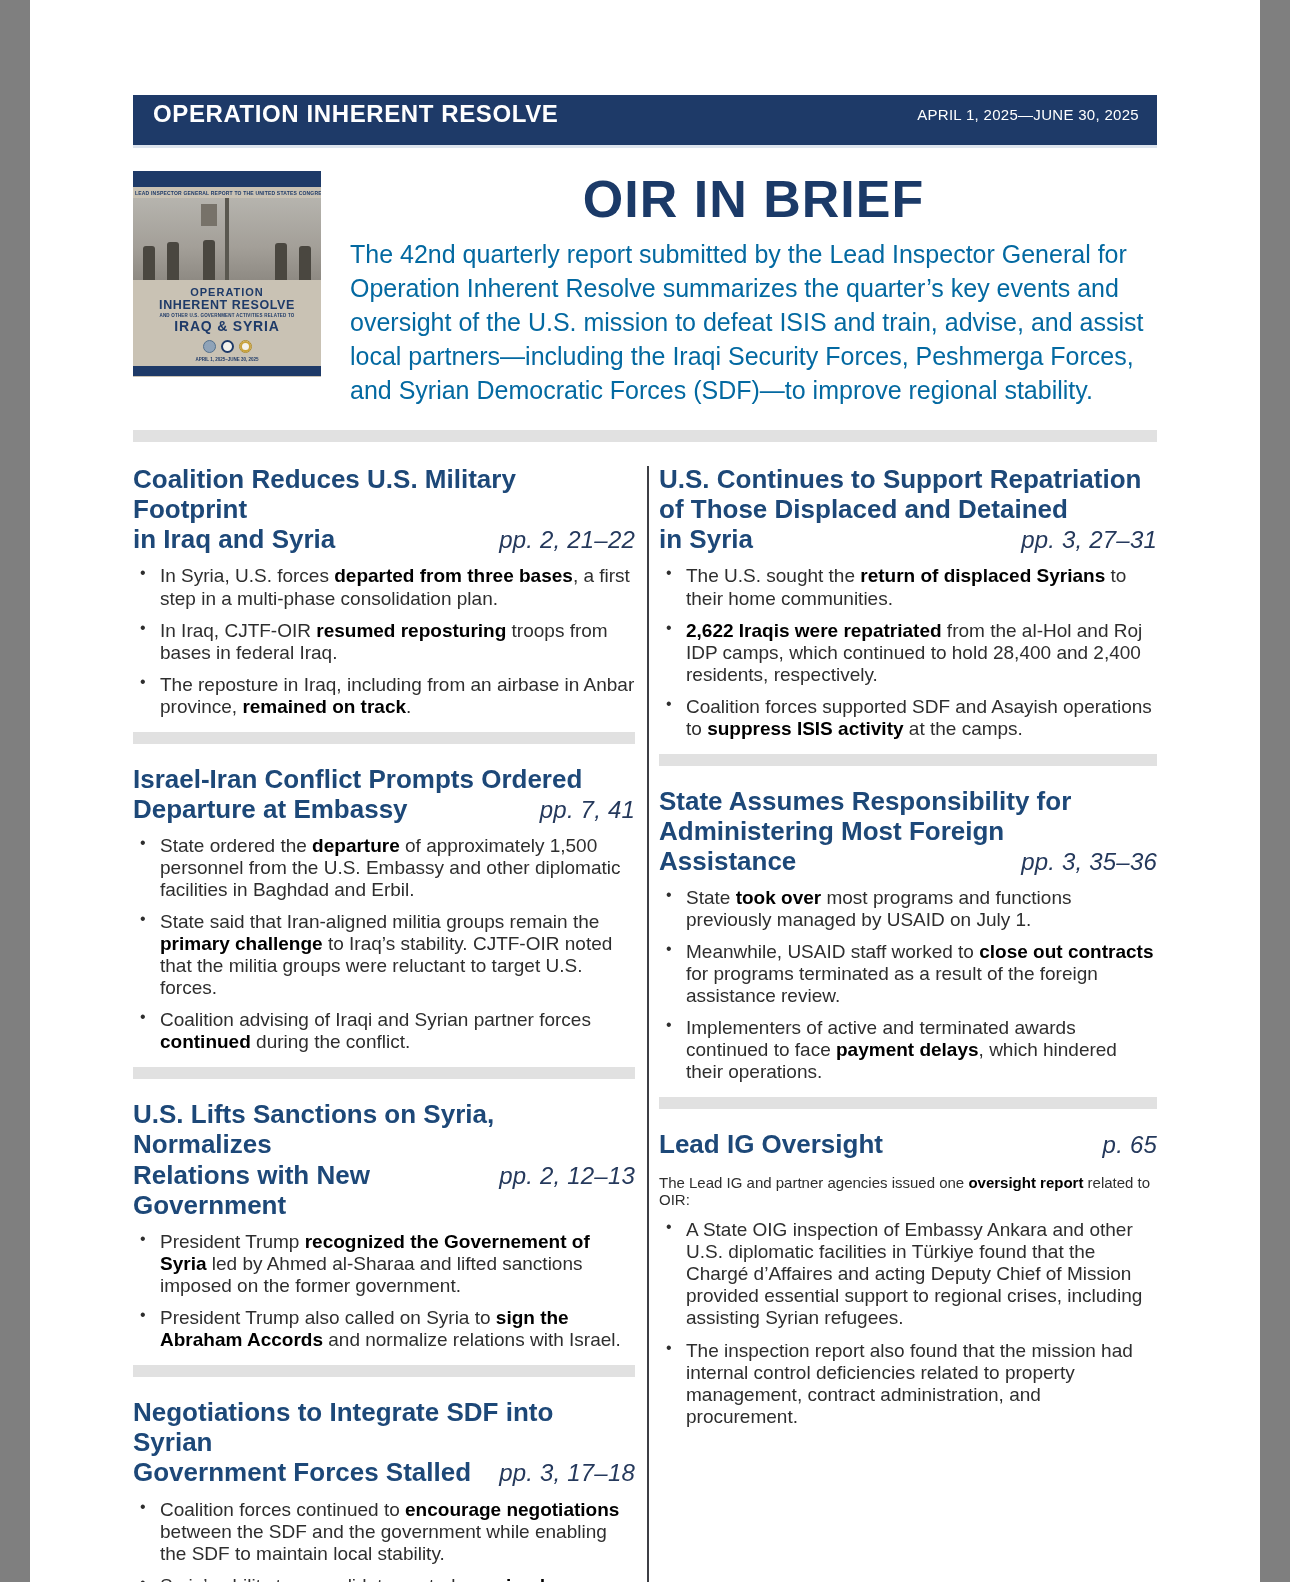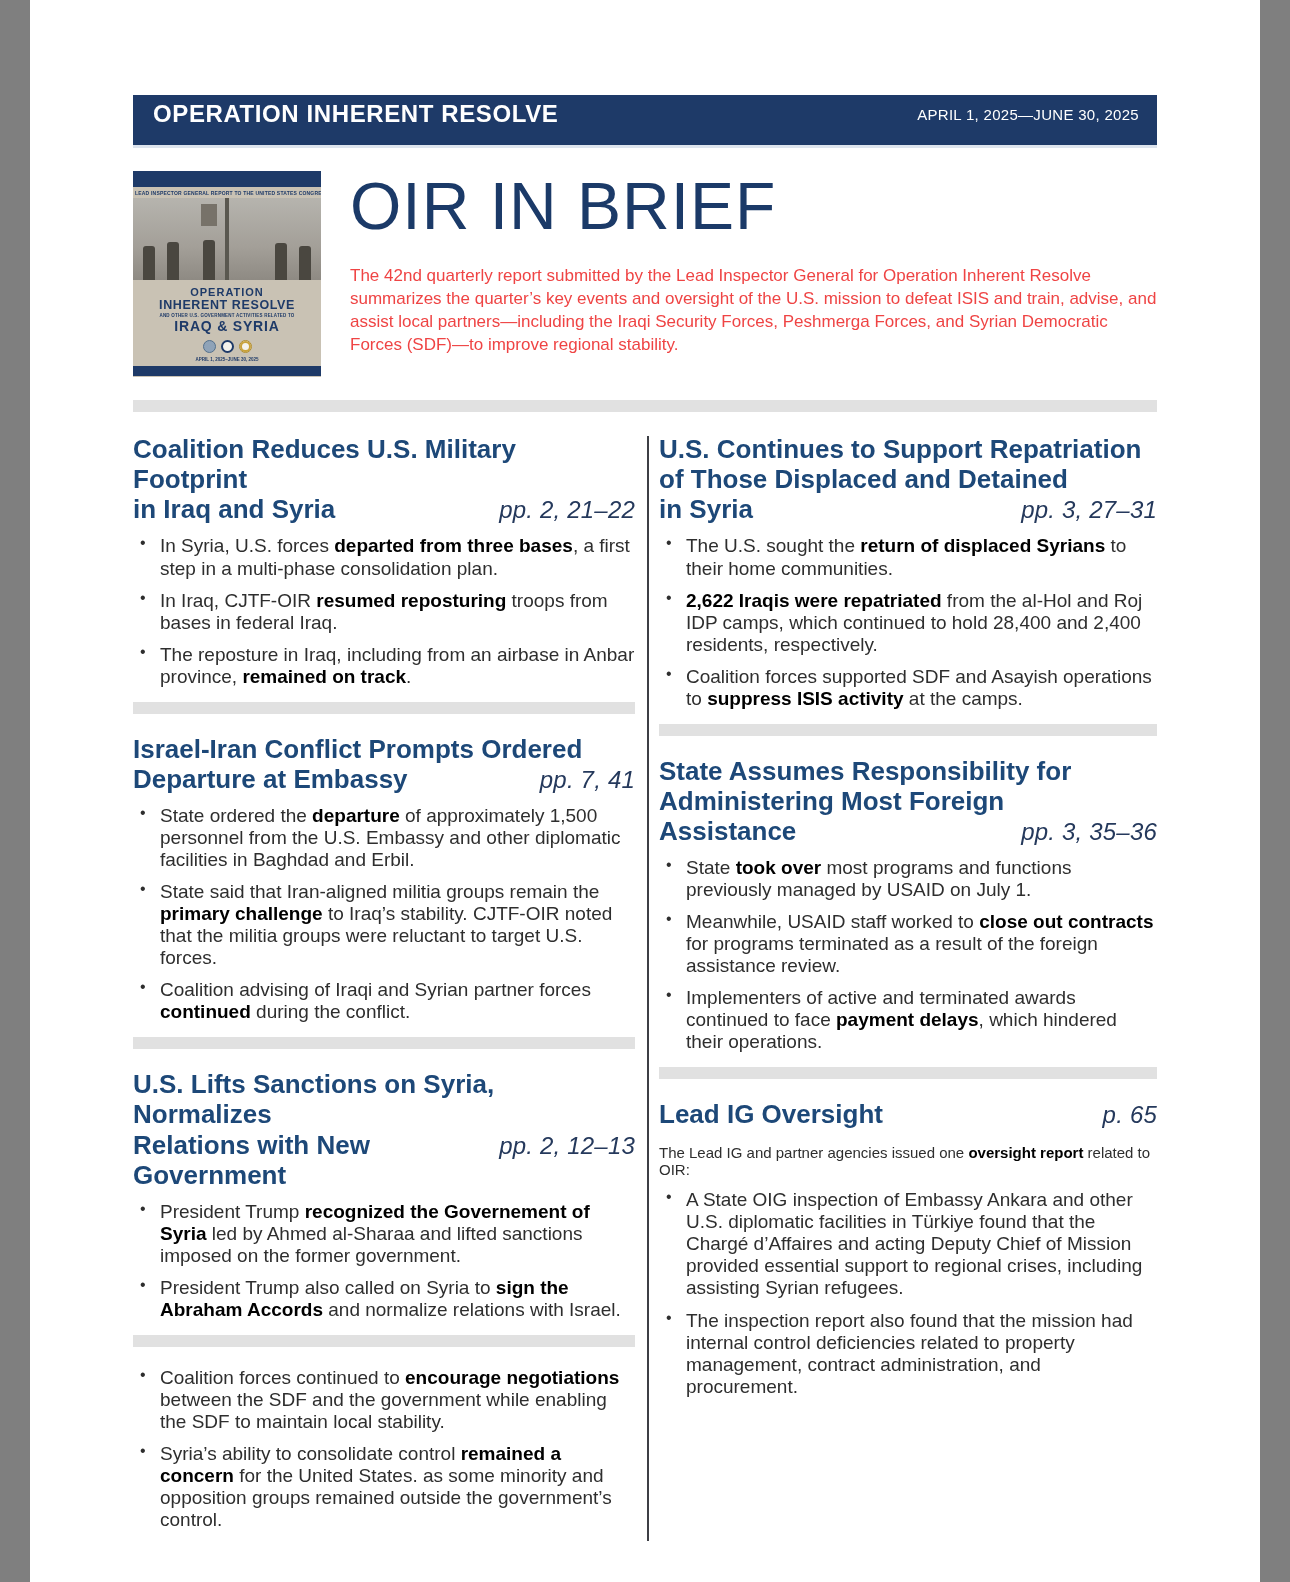--- a/index.html
+++ b/index.html
@@ -50,24 +50,24 @@
   .cover-seals { margin-top:5px; display:flex; justify-content:center; gap:5px; }
   .seal { width:13px; height:13px; border-radius:50%; }
   .seal-dod   { background:#8fa3b8; border:1px solid #54708c; }
   .seal-state { background:#f4f2ec; border:2px solid #1e3a68; }
   .seal-usaid { background:#f4f2ec; border:1px solid #b08c2e; box-shadow:inset 0 0 0 2px #c9a23a; }
   .cover-date { font-size:4.5px; font-weight:bold; margin-top:4px; }
   .cover-botband { height:10px; background:#1e3a68; flex:none; margin-top:4px; }
 
   .mast-right { padding-left:29px; padding-top:2px; }
   .mast-title {
-    color:#1b3a68; font-size:66px; font-weight:400; letter-spacing:1px;
-    line-height:1; font-family:"Liberation Sans","DejaVu Sans",sans-serif;
-  }
-  .intro { margin-top:25px; font-size:17px; line-height:1.36; color:#ef4444; max-width:842px; }
+    color:#1b3a68; font-size:52px; font-weight:700; letter-spacing:1px;
+    line-height:1; font-family:"Liberation Sans","DejaVu Sans",sans-serif;text-align:center;
+  }
+  .intro { margin-top:12px; font-size:25px; line-height:1.36; color:#0369a1; max-width:842px; }
 
   
   .rule-top { margin-top:23px; height:12px; background:#e1e1e1; }
   .sec-divider { height:12px; background:#e1e1e1; margin:14px 0 20px; }
 
   
   .cols { margin-top:22px; display:flex; align-items:stretch; }
   .col-left { width:502px; flex:none; }
   .v-rule { width:2px; background:#3d3f45; margin:2px 10px 0 12px; flex:none; }
   .col-right { flex:1; min-width:0; }
@@ -176,20 +176,27 @@
               <span class="ref">pp. 2, 12–13</span>
             </div>
           </div>
           <ul class="bullets">
             <li><span>President Trump </span><b>recognized the Governement of Syria</b><span> led by Ahmed al-Sharaa and lifted sanctions imposed on the former government.</span></li>
             <li><span>President Trump also called on Syria to </span><b>sign the Abraham Accords</b><span> and normalize relations with Israel.</span></li>
           </ul>
         </div>
         <div class="sec-divider"></div>
         <div class="section">
+          <div class="sec-head">
+            <div>Negotiations to Integrate SDF into Syrian</div>
+            <div class="h-last">
+              <span>Government Forces Stalled</span>
+              <span class="ref">pp. 3, 17–18</span>
+            </div>
+          </div>
           <ul class="bullets">
             <li><span>Coalition forces continued to </span><b>encourage negotiations</b><span> between the SDF and the government while enabling the SDF to maintain local stability.</span></li>
             <li><span>Syria’s ability to consolidate control </span><b>remained a concern</b><span> for the United States. as some minority and opposition groups remained outside the government’s control.</span></li>
           </ul>
         </div>
       </div>
     <div class="v-rule"></div>
     <div class="col-right">
         <div class="section">
           <div class="sec-head">

